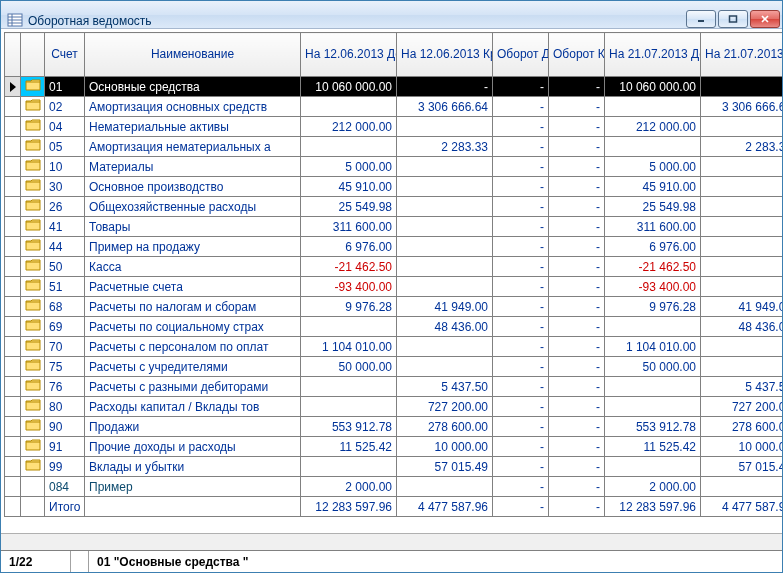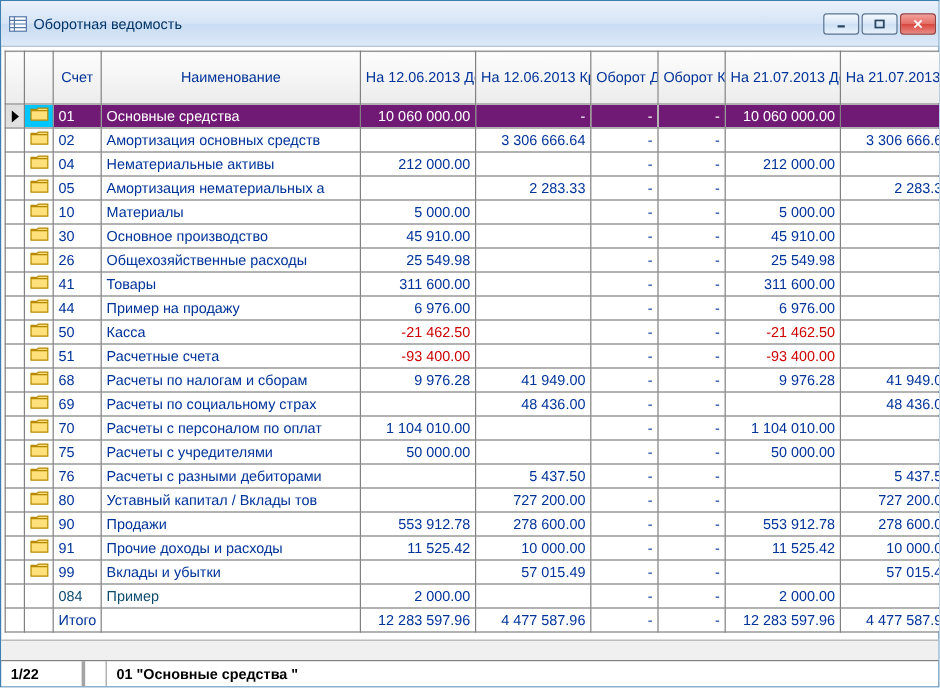--- a/index.html
+++ b/index.html
@@ -12,24 +12,24 @@
     overflow: hidden;
   }
   .window {
     width: 783px; height: 573px;
     border: 1px solid #3c7fb1;
     background: #fff;
     display: flex;
     flex-direction: column;
   }
   .titlebar {
-    height: 38px;
+    height: 28px;
     background: linear-gradient(180deg, #e9f1fa 0%, #d5e4f6 50%, #c9dcf2 52%, #dce9f8 100%);
     display: flex;
-    align-items: center;
+    align-items: flex-end;
     padding: 0 2px 0 6px;
     border-bottom: 1px solid #a6b8cf;
   }
   .titlebar .icon {
     width: 16px; height: 16px;
     margin-right: 5px;
     display: inline-flex;
   }
   .titlebar .title {
     flex: 1;
@@ -84,21 +84,21 @@
 
   td.mark { background: #e8e8e8; text-align:center; padding:0; }
   td.fold { text-align:center; padding:1px 0 0 0; }
   td.acct { color: #003399; }
   td.name { color: #003399; text-overflow: clip; }
   td.num  { text-align: right; color: #003399; }
   td.turn { text-align: right; color: #003399; }
   td.neg  { color: #cc0000; }
   td.total-label { color:#003399; text-align:center; }
 
-  tr.sel td { background: #701a75; color: #fff; }
+  tr.sel td { background: #000000; color: #fff; }
   tr.sel td.mark { background:#e0e0e0; color:#000; }
   tr.sel td.fold { background:#00c6ff; }
   tr.plain td.acct, tr.plain td.name { color: #0c4a6e; }
 
   .row-arrow {
     width: 0; height: 0;
     border-top: 5px solid transparent;
     border-bottom: 5px solid transparent;
     border-left: 6px solid #000;
     margin: auto;
@@ -114,21 +114,21 @@
     font-size: 9px;
     line-height: 17px;
   }
   .statusbar {
     height: 22px;
     border-top: 1px solid #808080;
     display: flex;
     align-items: center;
   }
   .status-cell {
-    border-right: 3px solid #a3a3a3;
+    border-right: 1px solid #a3a3a3;
     padding: 2px 8px;
     height: 100%;
     display: flex;
     align-items: center;
     color: #000;
     font-weight: bold;
   }
   .status-cell.pos { width: 70px; }
   .status-cell.pad { width: 18px; border-right:1px solid #a0a0a0;}
   .folder-icon { width:16px; height:14px; }
@@ -440,21 +440,21 @@
             <td class="num"></td>
             <td class="num">5 437.50</td>
           </tr>
           <tr>
             <td class="mark"></td>
             <td class="fold"><svg class="folder-icon" viewBox="0 0 16 14">
                 <path d="M1 3 L6 3 L7 2 L15 2 L15 12 L1 12 Z" fill="#ffe07a" stroke="#b58a00"></path>
                 <path d="M1 4 L15 4" stroke="#b58a00"></path>
               </svg></td>
             <td class="acct">80</td>
-            <td class="name">Уставный капитал / Вклады тов</td>
+            <td class="name">Расходы капитал / Вклады тов</td>
             <td class="num"></td>
             <td class="num">727 200.00</td>
             <td class="turn">-</td>
             <td class="turn">-</td>
             <td class="num"></td>
             <td class="num">727 200.00</td>
           </tr>
           <tr>
             <td class="mark"></td>
             <td class="fold"><svg class="folder-icon" viewBox="0 0 16 14">

